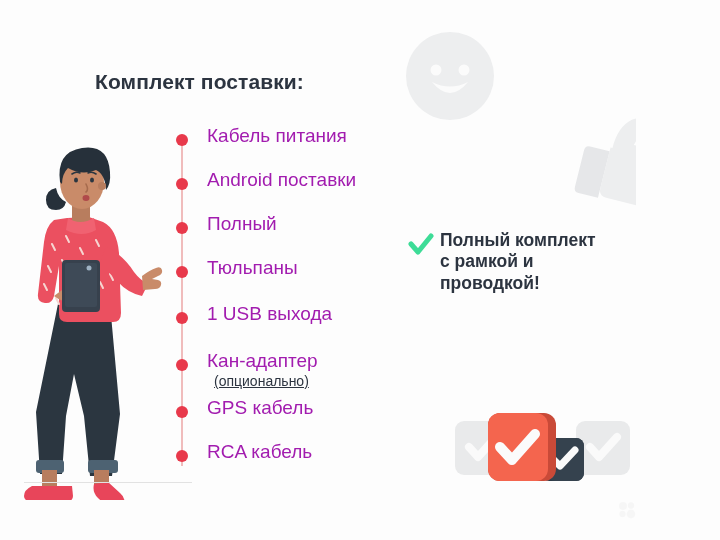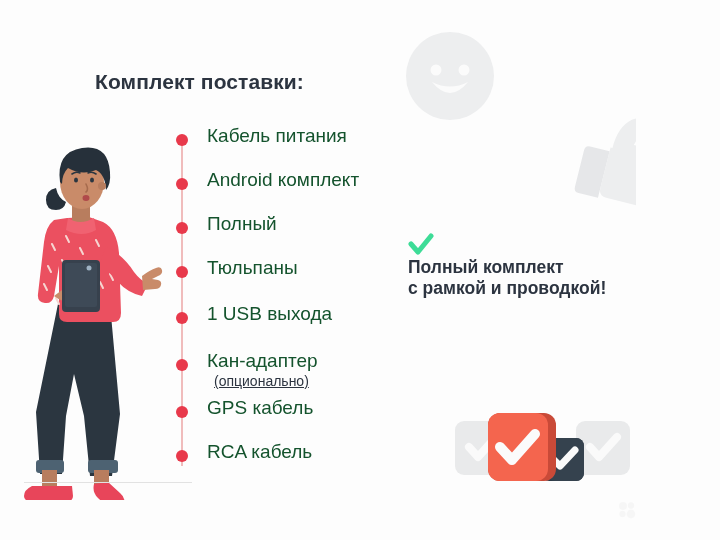--- a/index.html
+++ b/index.html
@@ -68,41 +68,40 @@
     width: 12px;
     height: 12px;
     border-radius: 50%;
     background: #E8394B;
   }
   .bullet-text {
     position: absolute;
     left: 31px;
     top: -4px;
     font-size: 19px;
-    color: #14532d;
+    color: #a21caf;
     white-space: nowrap;
     line-height: 1.1;
     text-align: center;
   }
   .bullet-sub {
     position: absolute;
     left: 38px;
     top: 18px;
     font-size: 14px;
     color: #2C3440;
     white-space: nowrap;
     text-decoration: underline;
   }
 
   
   .feature {
     position: absolute;
     display: flex;
     align-items: flex-start;
-    flex-direction: column;
   }
   .feature-check {
     width: 26px;
     height: 26px;
     flex: 0 0 26px;
     margin-right: 6px;
     margin-top: 1px;
   }
   .feature-text {
     font-size: 17.5px;
@@ -198,21 +197,21 @@
   <div class="bullet-list">
     <div class="timeline-line"></div>
 
     <div class="bullet-item" style="top:0px;">
       <span class="bullet-dot"></span>
       <span class="bullet-text">Кабель питания</span>
     </div>
 
     <div class="bullet-item" style="top:44px;">
       <span class="bullet-dot"></span>
-      <span class="bullet-text">Android комплект</span>
+      <span class="bullet-text">Android поставки</span>
     </div>
 
     <div class="bullet-item" style="top:88px;">
       <span class="bullet-dot"></span>
       <span class="bullet-text">Полный</span>
     </div>
 
     <div class="bullet-item" style="top:132px;">
       <span class="bullet-dot"></span>
       <span class="bullet-text">Тюльпаны</span>

